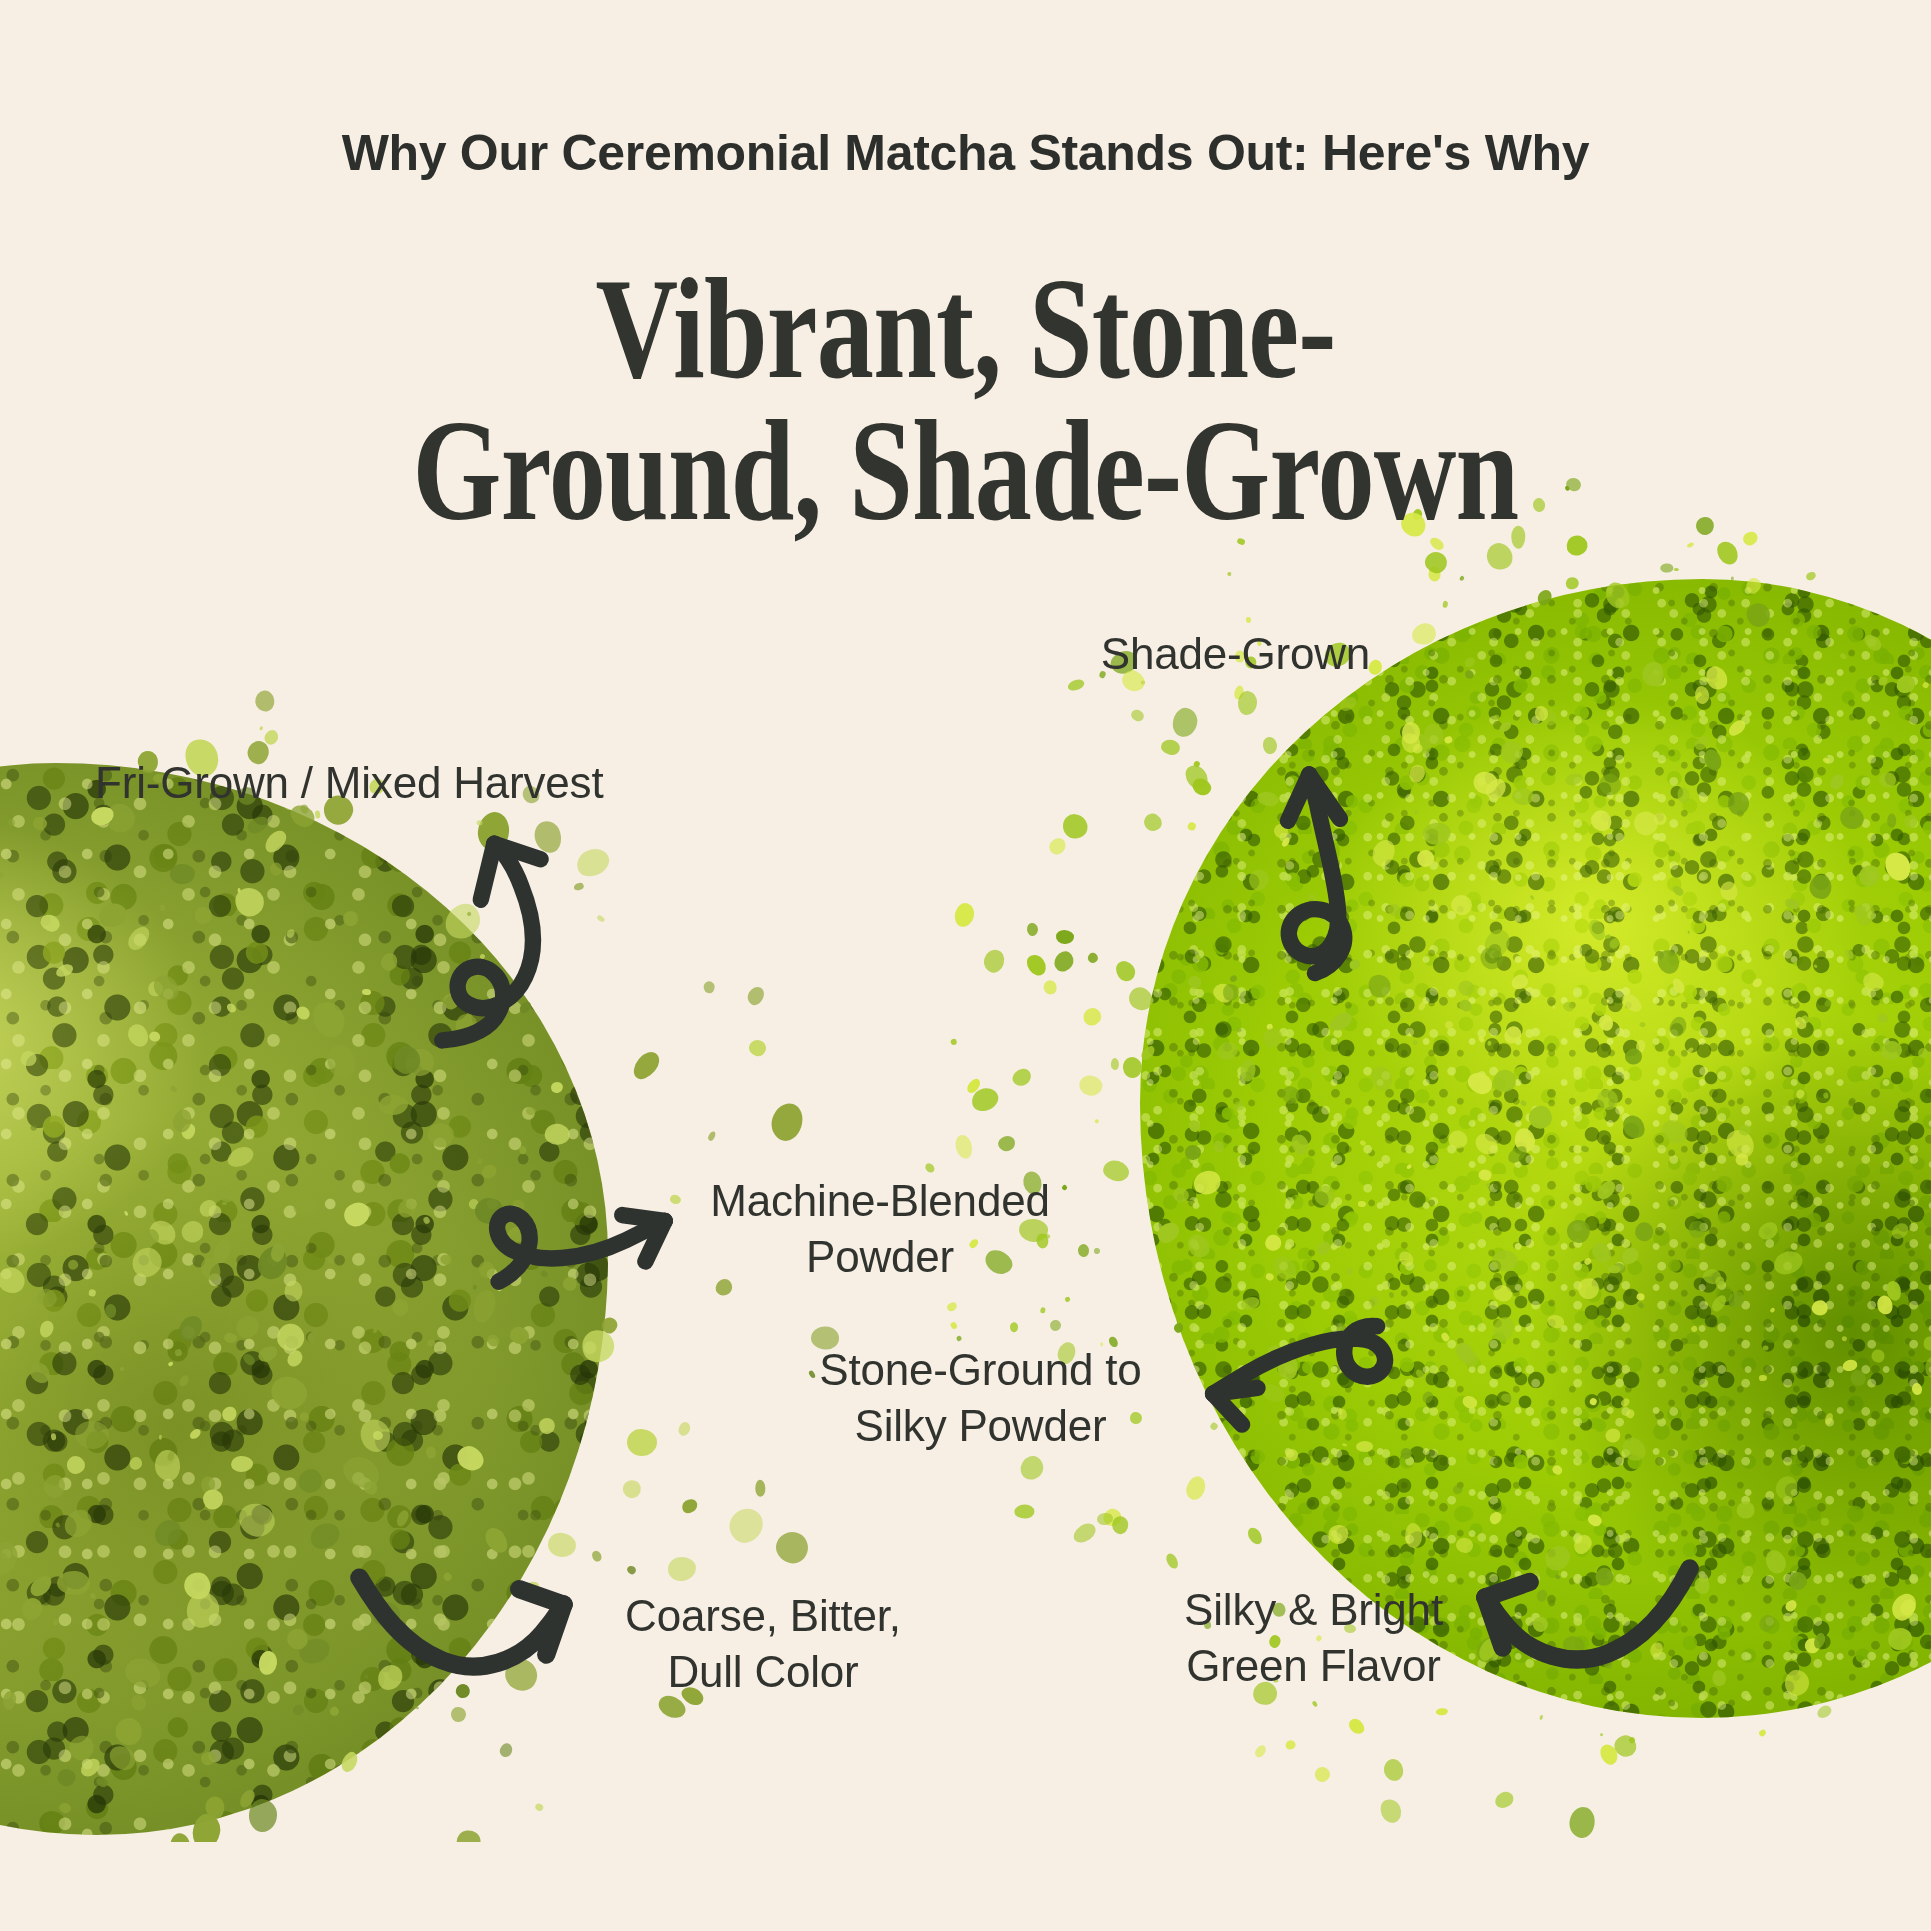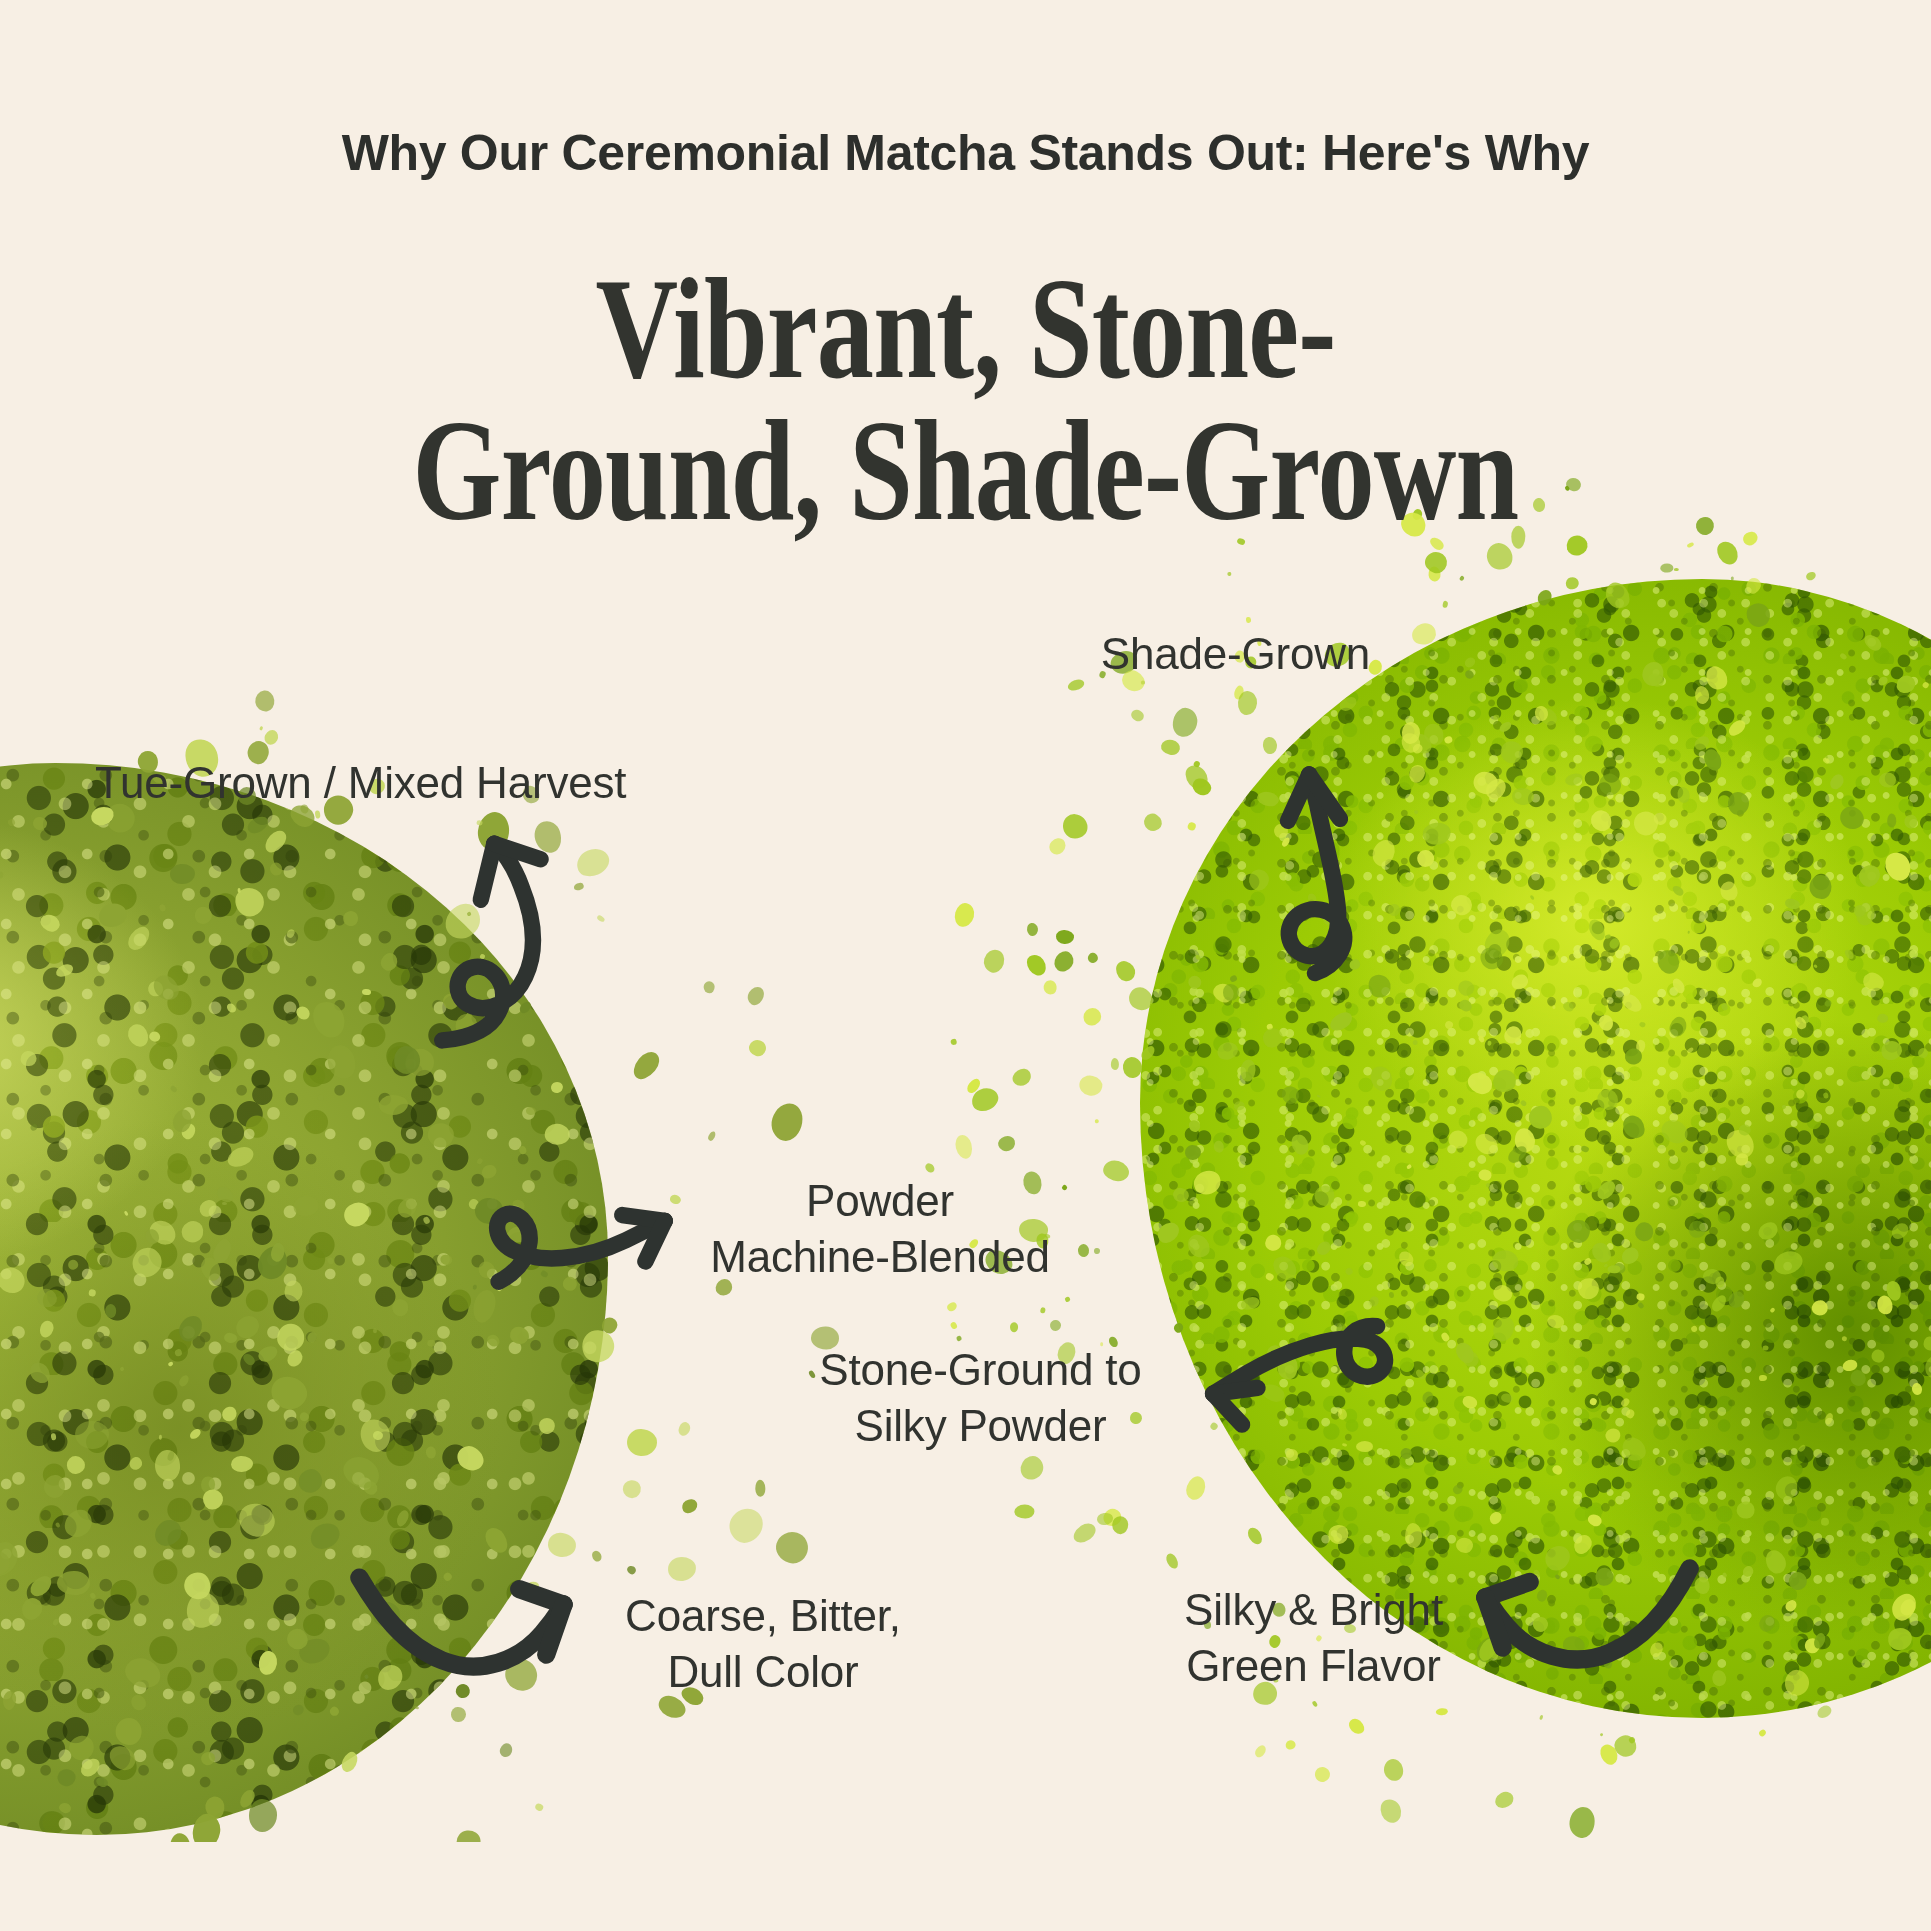--- a/index.html
+++ b/index.html
@@ -906,30 +906,30 @@
     <path d="M232,40 L214,92" stroke-width="19"></path>
   </svg>
 
   <svg class="arrow" style="left:1468px; top:1553px;" width="241" height="135" viewBox="0 0 250 140">
     <path d="M230,16 C212,52 186,88 146,104 C106,120 64,104 40,76 C28,62 22,52 18,46" stroke-width="19"></path>
     <path d="M18,46 L64,30" stroke-width="19"></path>
     <path d="M18,46 L36,98" stroke-width="19"></path>
   </svg>
 
   <div class="label" id="lbl-sun">
-    <span>Tue-Grown / Mixed Harvest</span>
+    <span>Fri-Grown / Mixed Harvest</span>
   </div>
 
   <div class="label" id="lbl-shade">
     <div>Shade-Grown</div>
   </div>
 
   <div class="label" id="lbl-machine">
+    <div>Machine-Blended</div>
     <div>Powder</div>
-    <div>Machine-Blended</div>
   </div>
 
   <div class="label" id="lbl-stone">
     <div>Stone-Ground to</div>
     <div>Silky Powder</div>
   </div>
 
   <div class="label" id="lbl-silky">
     <div>Silky &amp; Bright</div>
     <div>Green Flavor</div>

